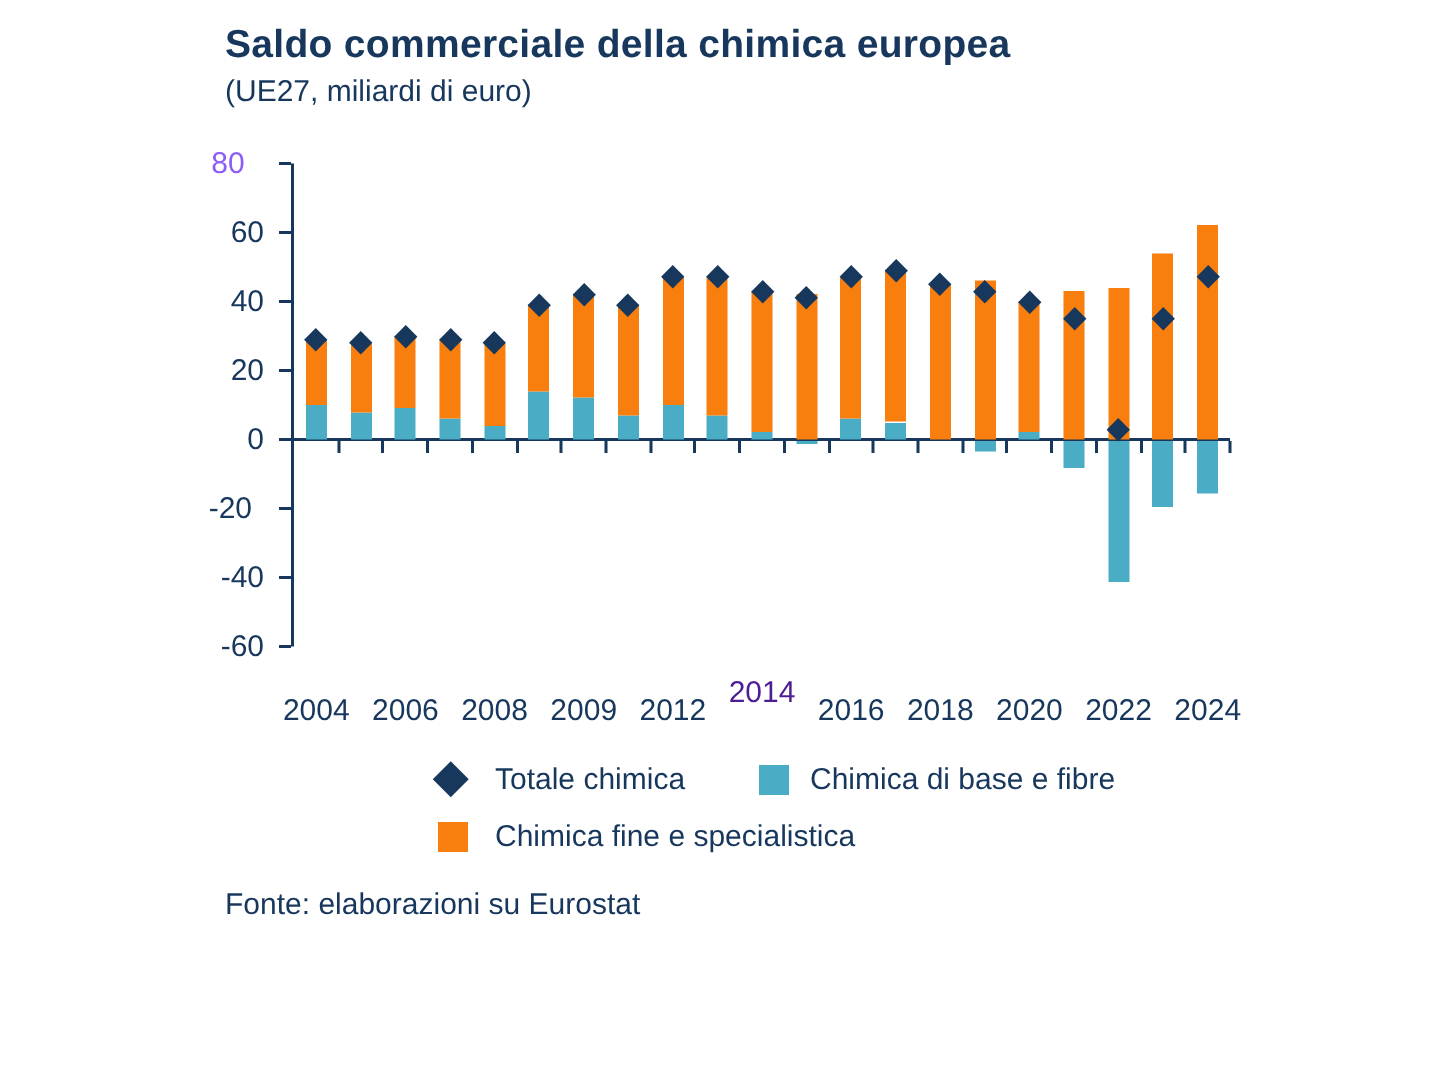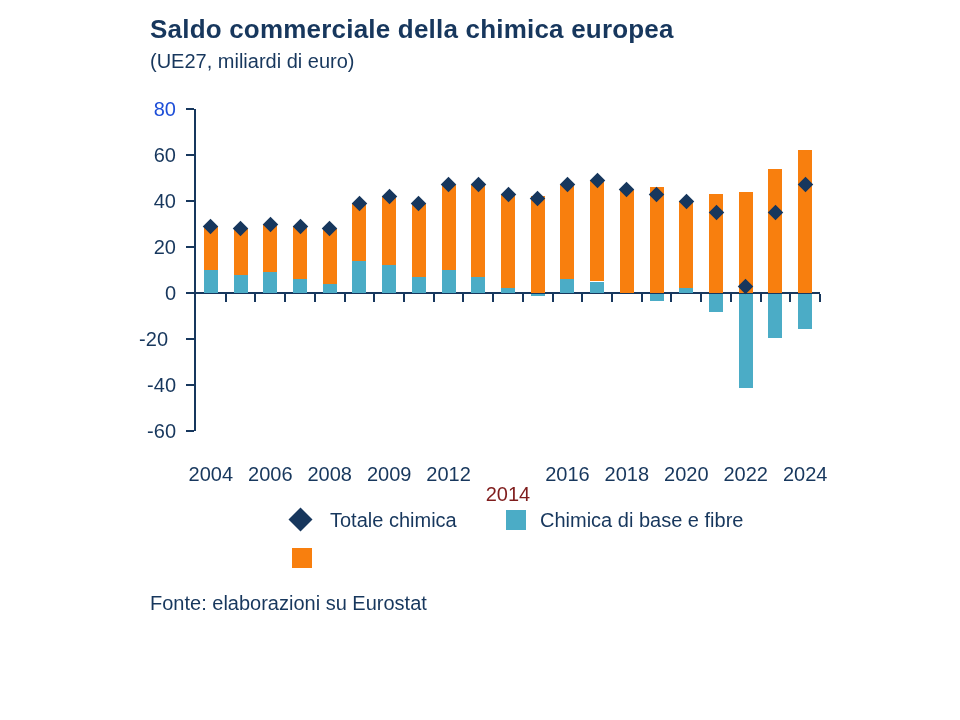--- a/index.html
+++ b/index.html
@@ -32,21 +32,21 @@
 </style>
 </head>
 <body>
 
 <div id="title" class="abs navy-text">Saldo commerciale della chimica europea</div>
 <div id="subtitle" class="abs navy-text">(UE27, miliardi di euro)</div>
 
 <div id="plot" class="abs" style="left:0;top:0;width:960px;height:720px;">
     <div class="abs" style="left: 194px; top: 109px; width: 2px; height: 322px; background: rgb(23, 55, 93);"></div>
     <div class="abs" style="left: 186px; top: 108px; width: 8px; height: 2px; background: rgb(23, 55, 93);"></div>
-    <div class="abs ylabel" style="left: 128px; top: 99px; color: #1d4ed8;">80</div>
+    <div class="abs ylabel" style="left: 128px; top: 99px; color: #8b5cf6; text-align: center;">80</div>
     <div class="abs" style="left: 186px; top: 154px; width: 8px; height: 2px; background: rgb(23, 55, 93);"></div>
     <div class="abs ylabel" style="left: 128px; top: 145px; color: rgb(23, 55, 93);">60</div>
     <div class="abs" style="left: 186px; top: 200px; width: 8px; height: 2px; background: rgb(23, 55, 93);"></div>
     <div class="abs ylabel" style="left: 128px; top: 191px; color: rgb(23, 55, 93);">40</div>
     <div class="abs" style="left: 186px; top: 246px; width: 8px; height: 2px; background: rgb(23, 55, 93);"></div>
     <div class="abs ylabel" style="left: 128px; top: 237px; color: rgb(23, 55, 93);">20</div>
     <div class="abs" style="left: 186px; top: 292px; width: 8px; height: 2px; background: rgb(23, 55, 93);"></div>
     <div class="abs ylabel" style="left: 128px; top: 283px; color: rgb(23, 55, 93);">0</div>
     <div class="abs" style="left: 186px; top: 338px; width: 8px; height: 2px; background: rgb(23, 55, 93);"></div>
     <div class="abs ylabel" style="left: 120px; top: 329px; color: rgb(23, 55, 93);">-20</div>
@@ -136,29 +136,30 @@
     <div class="abs diamond" style="left: 680.786px; top: 195.5px; background: rgb(23, 55, 93);"></div>
     <div class="abs diamond" style="left: 710.5px; top: 207px; background: rgb(23, 55, 93);"></div>
     <div class="abs diamond" style="left: 740.214px; top: 280.6px; background: rgb(23, 55, 93);"></div>
     <div class="abs diamond" style="left: 769.929px; top: 207px; background: rgb(23, 55, 93);"></div>
     <div class="abs diamond" style="left: 799.643px; top: 179.4px; background: rgb(23, 55, 93);"></div>
     <div class="abs xlabel" style="left: 178.857px; top: 464px; color: rgb(23, 55, 93);">2004</div>
     <div class="abs xlabel" style="left: 238.286px; top: 464px; color: rgb(23, 55, 93);">2006</div>
     <div class="abs xlabel" style="left: 297.714px; top: 464px; color: rgb(23, 55, 93);">2008</div>
     <div class="abs xlabel" style="left: 357.143px; top: 464px; color: rgb(23, 55, 93);">2009</div>
     <div class="abs xlabel" style="left: 416.571px; top: 464px; color: rgb(23, 55, 93);">2012</div>
-    <div class="abs xlabel" style="left: 476px; top: 484px; color: #7f1d1d;">2014</div>
+    <div class="abs xlabel" style="left: 476px; top: 452px; color: #4c1d95;">2014</div>
     <div class="abs xlabel" style="left: 535.429px; top: 464px; color: rgb(23, 55, 93);">2016</div>
     <div class="abs xlabel" style="left: 594.857px; top: 464px; color: rgb(23, 55, 93);">2018</div>
     <div class="abs xlabel" style="left: 654.286px; top: 464px; color: rgb(23, 55, 93);">2020</div>
     <div class="abs xlabel" style="left: 713.714px; top: 464px; color: rgb(23, 55, 93);">2022</div>
     <div class="abs xlabel" style="left: 773.143px; top: 464px; color: rgb(23, 55, 93);">2024</div>
   </div>
 
 <div class="abs" style="left:280px;top:505px;width:560px;height:70px;">
   <span class="abs legend-diamond" style="left:12px;top:6px;background:#17375D;"></span>
   <span class="abs legend-label navy-text" style="left:50px;top:3px;">Totale chimica</span>
   <span class="abs legend-square" style="left:226px;top:5px;background:#4BACC6;"></span>
   <span class="abs legend-label navy-text" style="left:260px;top:3px;">Chimica di base e fibre</span>
   <span class="abs legend-square" style="left:12px;top:43px;background:#F87F0E;"></span>
+  <span class="abs legend-label navy-text" style="left:50px;top:41px;">Chimica fine e specialistica</span>
 </div>
 
 <div id="source" class="abs navy-text">Fonte: elaborazioni su Eurostat</div>
 
 </body></html>

